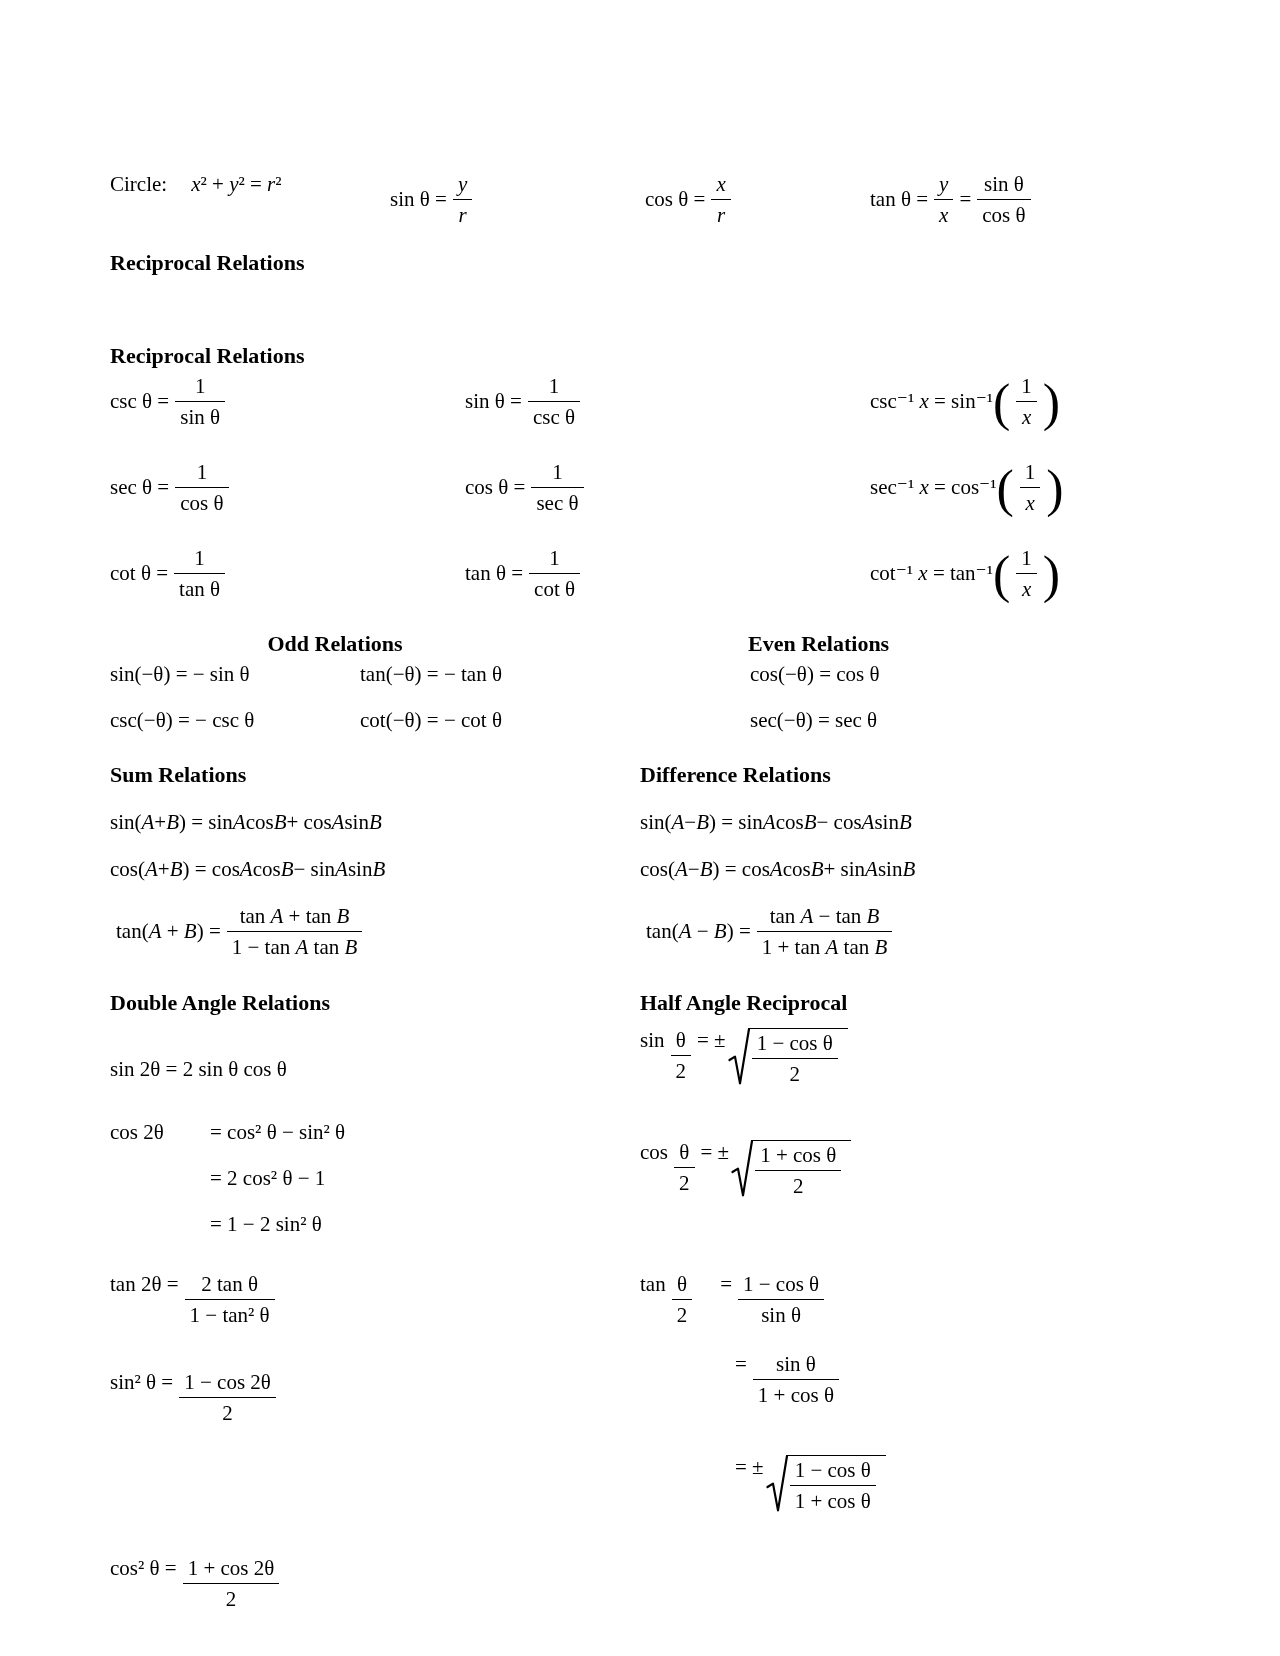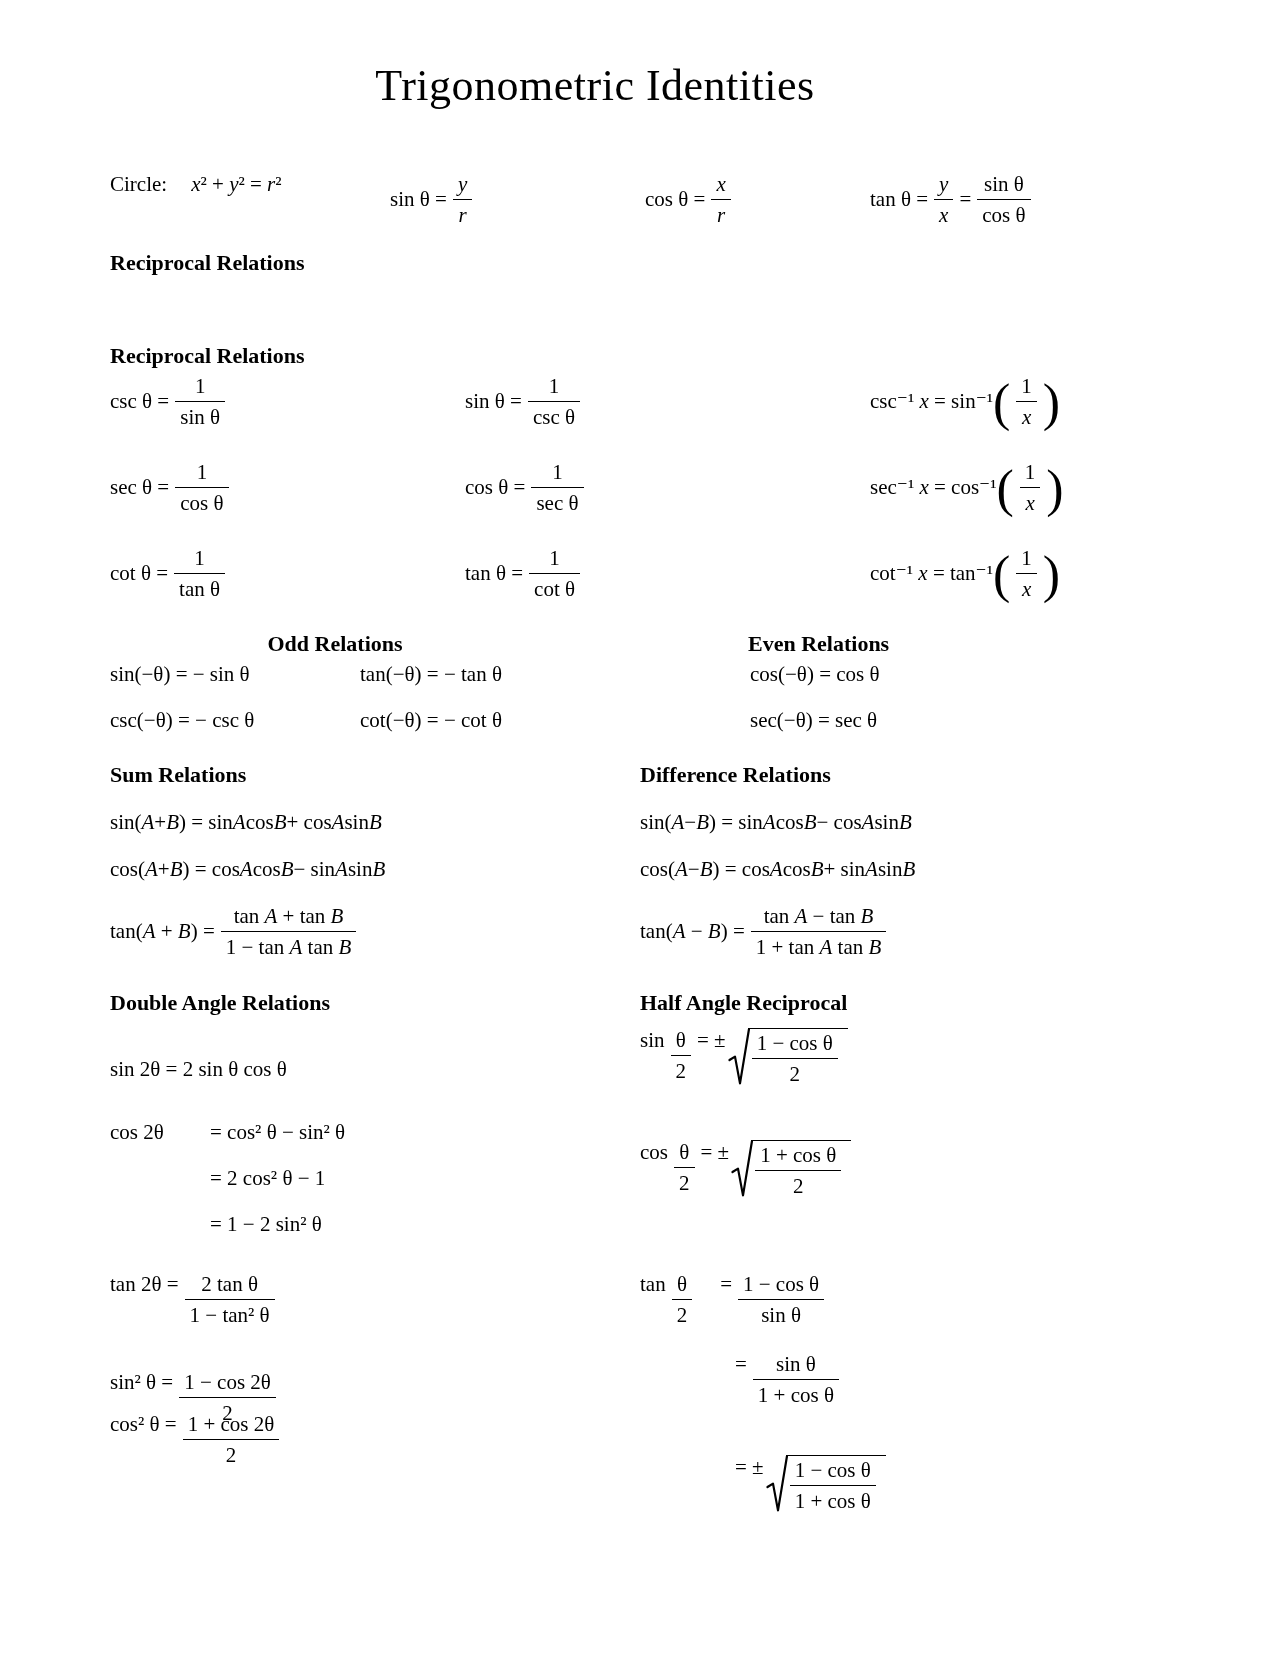--- a/index.html
+++ b/index.html
@@ -38,21 +38,20 @@
 
   .lines > div { display: flex; align-items: center; white-space: nowrap; font-size: 21px; }
   .lines > div + div { margin-top: 21px; }
   .lhs-w { width: 100px; flex: none; }
 </style>
 </head>
 <body>
 
 <div class="page">
 
-  <div class="pos title" style="left:0; top:60px; width:1190px">Trigonometric Identities</div>
 
 
   <div class="pos fx" style="left:110px; top:172px; height:66px">
     <span class="cell" style="width:280px">
       <span>Circle:</span>
       <span class="gap8"><i>x</i>² + <i>y</i>² = <i>r</i>²</span>
     </span>
     <span class="cell" style="width:255px">
       <span>sin θ =</span>
       <span class="frac">
@@ -197,21 +196,21 @@
 
   <div class="pos fx" style="left:110px; top:810px">
     <span class="cell" style="width:530px">sin(<i>A</i> + <i>B</i>) = sin <i>A</i> cos <i>B</i> + cos <i>A</i> sin <i>B</i></span>
     <span class="cell">sin(<i>A</i> − <i>B</i>) = sin <i>A</i> cos <i>B</i> − cos <i>A</i> sin <i>B</i></span>
   </div>
   <div class="pos fx" style="left:110px; top:857px">
     <span class="cell" style="width:530px">cos(<i>A</i> + <i>B</i>) = cos <i>A</i> cos <i>B</i> − sin <i>A</i> sin <i>B</i></span>
     <span class="cell">cos(<i>A</i> − <i>B</i>) = cos <i>A</i> cos <i>B</i> + sin <i>A</i> sin <i>B</i></span>
   </div>
 
-  <div class="pos fx" style="left:110px; top:904px; height:66px">
+  <div class="pos fx" style="left:116px; top:904px; height:66px">
     <span class="cell" style="width:530px">
       <span>tan(<i>A</i> + <i>B</i>) =</span>
       <span class="frac">
         <span class="num">tan <i>A</i> + tan <i>B</i></span>
         <span class="bar"></span>
         <span class="den">1 − tan <i>A</i> tan <i>B</i></span>
       </span>
     </span>
     <span class="cell">
       <span>tan(<i>A</i> − <i>B</i>) =</span>
@@ -258,21 +257,21 @@
 
   <div class="pos fx" style="left:110px; top:1370px; height:66px">
     <span>sin² θ =</span>
     <span class="frac">
       <span class="num">1 − cos 2θ</span>
       <span class="bar"></span>
       <span class="den">2</span>
     </span>
   </div>
 
-  <div class="pos fx" style="left:110px; top:1412px; height:66px">
+  <div class="pos fx" style="left:110px; top:1556px; height:66px">
     <span>cos² θ =</span>
     <span class="frac">
       <span class="num">1 + cos 2θ</span>
       <span class="bar"></span>
       <span class="den">2</span>
     </span>
   </div>
 
   <div class="pos fx" style="left:640px; top:1028px; height:74px">
     <span>sin</span>

